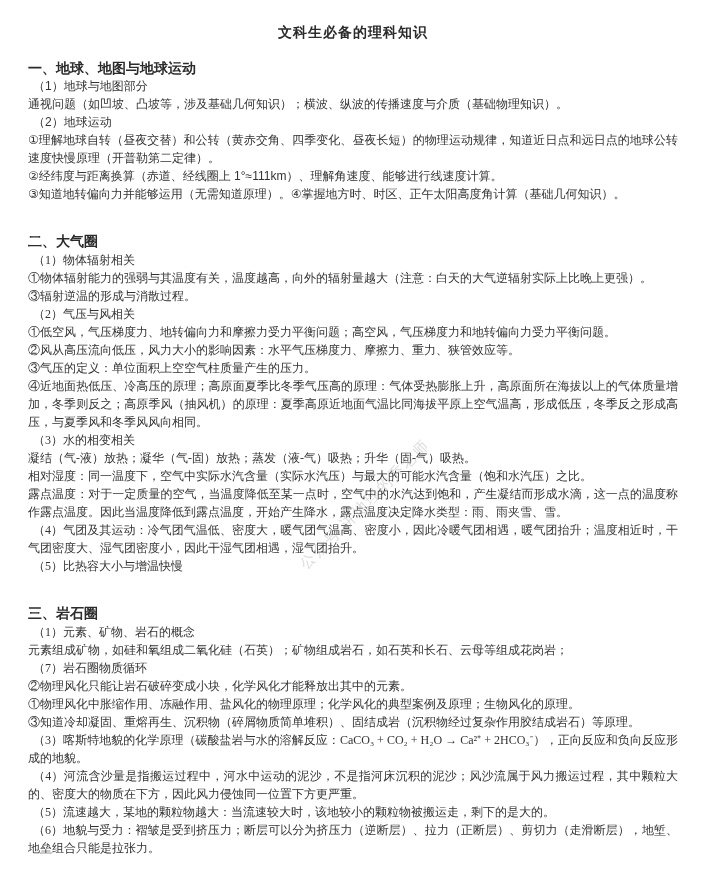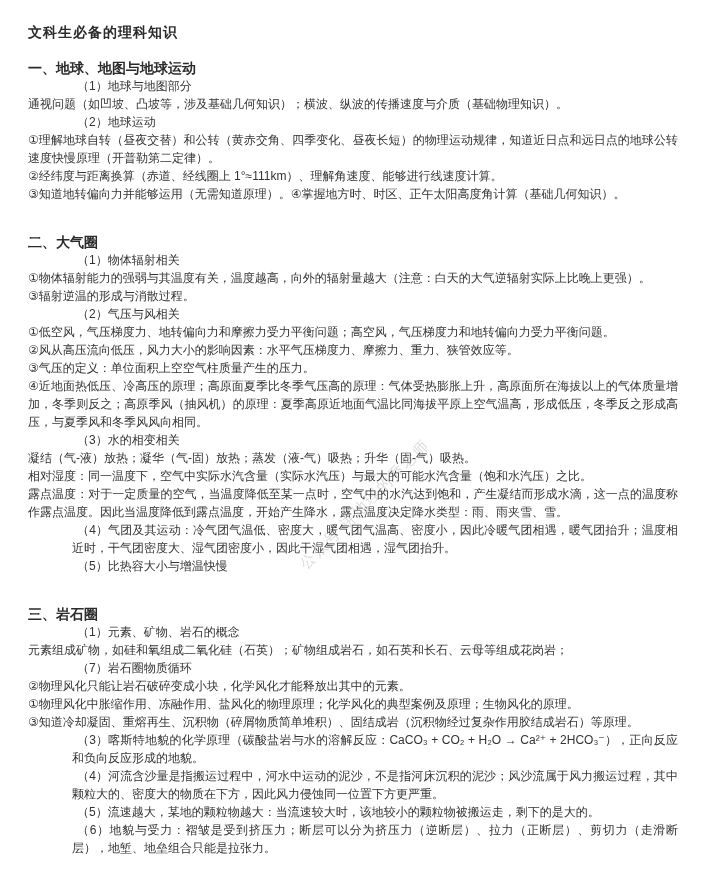--- a/index.html
+++ b/index.html
@@ -14,39 +14,40 @@
   .page {
     position: relative;
     width: 706px;
     height: 895px;
     padding: 24px 28px 10px 28px;
     background: #ffffff;
   }
   .doc-title {
     font-size: 14px;
     font-weight: bold;
+    text-align: center;
     color: #2b2b2b;
     margin-bottom: 17px;
     letter-spacing: 1px;
   }
   .section-heading {
     font-size: 14px;
     font-weight: bold;
     line-height: 18px;
     color: #2b2b2b;
   }
   .section { margin: 0; }
-  .section + .section { margin-top: 30px; }
+  .section + .section { margin-top: 30px; font-family: Liberation Serif, serif; }
   p {
     font-size: 12px;
     line-height: 18px;
     text-align: justify;
     color: #333333;
   }
-  p.p-sub { text-indent: 5px; margin-left: 44px; }
+  p.p-sub { text-indent: 5px; }
   p.p-body { text-indent: 0; }
   .watermark {
     position: absolute;
     left: 215px;
     top: 495px;
     width: 300px;
     text-align: center;
     transform: rotate(-45deg);
     transform-origin: center center;
     font-size: 15px;

